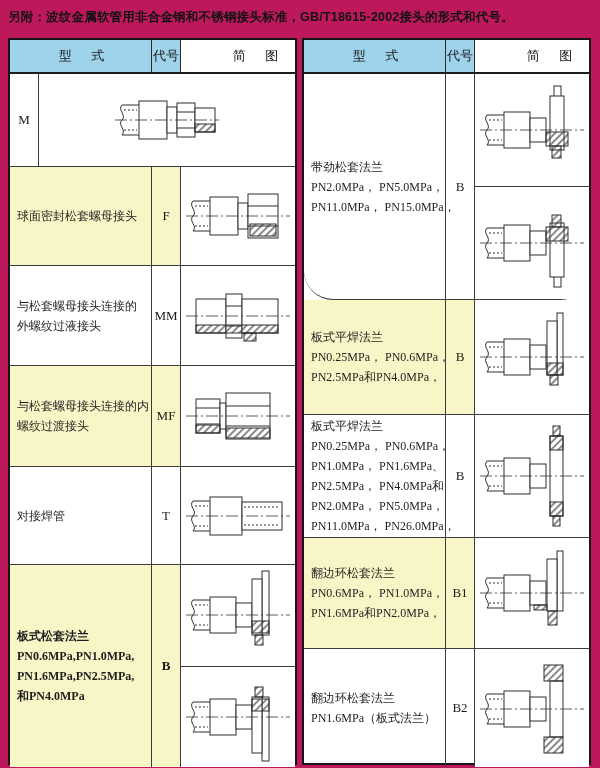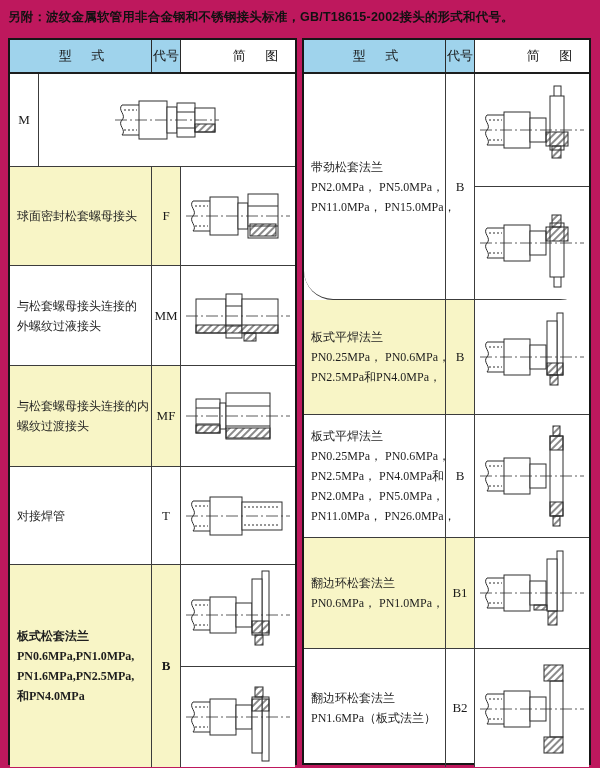--- a/index.html
+++ b/index.html
@@ -364,20 +364,21 @@
                 <rect x="74" y="74" width="8" height="10" fill="url(#hp10)" stroke="#2e2e2e" stroke-width="1"></rect>
                 <line x1="4" y1="56" x2="108" y2="56" stroke="#333" stroke-width="0.8" stroke-dasharray="12 3 2 3"></line>
               </svg>
             </div>
           </div>
         </div>
         <div class="trow" style="height: 123px;">
           <div class="c c-type">
             <div class="type-line">板式平焊法兰</div>
             <div class="type-line">PN0.25MPa， PN0.6MPa，</div>
+            <div class="type-line">PN1.0MPa， PN1.6MPa、</div>
             <div class="type-line">PN2.5MPa， PN4.0MPa和</div>
             <div class="type-line">PN2.0MPa， PN5.0MPa，</div>
             <div class="type-line">PN11.0MPa， PN26.0MPa，</div>
           </div>
           <div class="c c-code">B</div>
           <div class="c c-diag">
             <div class="diag-sub">
               <svg width="112" height="120" xmlns="http://www.w3.org/2000/svg">
                 <defs>
                   <pattern id="hp11" width="5" height="5" patternUnits="userSpaceOnUse" patternTransform="rotate(45)">
@@ -398,20 +399,21 @@
                 <rect x="77" y="100" width="7" height="10" fill="url(#hp11)" stroke="#2e2e2e" stroke-width="1"></rect>
                 <line x1="4" y1="60" x2="108" y2="60" stroke="#333" stroke-width="0.8" stroke-dasharray="12 3 2 3"></line>
               </svg>
             </div>
           </div>
         </div>
         <div class="trow" style="height: 111px;">
           <div class="c c-type hl">
             <div class="type-line">翻边环松套法兰</div>
             <div class="type-line">PN0.6MPa， PN1.0MPa，</div>
+            <div class="type-line">PN1.6MPa和PN2.0MPa，</div>
           </div>
           <div class="c c-code hl">B1</div>
           <div class="c c-diag">
             <div class="diag-sub">
               <svg width="112" height="108" xmlns="http://www.w3.org/2000/svg">
                 <defs>
                   <pattern id="hp12" width="5" height="5" patternUnits="userSpaceOnUse" patternTransform="rotate(45)">
                     <line x1="2" y1="0" x2="2" y2="5" stroke="#3a3a3a" stroke-width="1.2"></line>
                   </pattern>
                 </defs>

